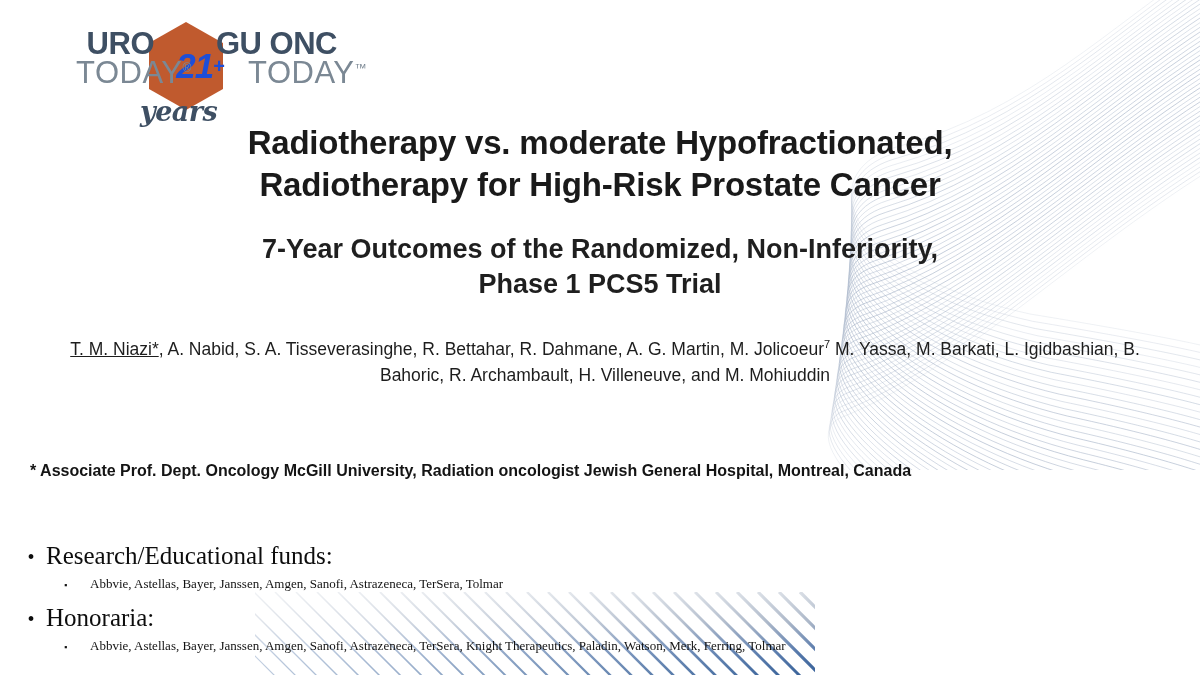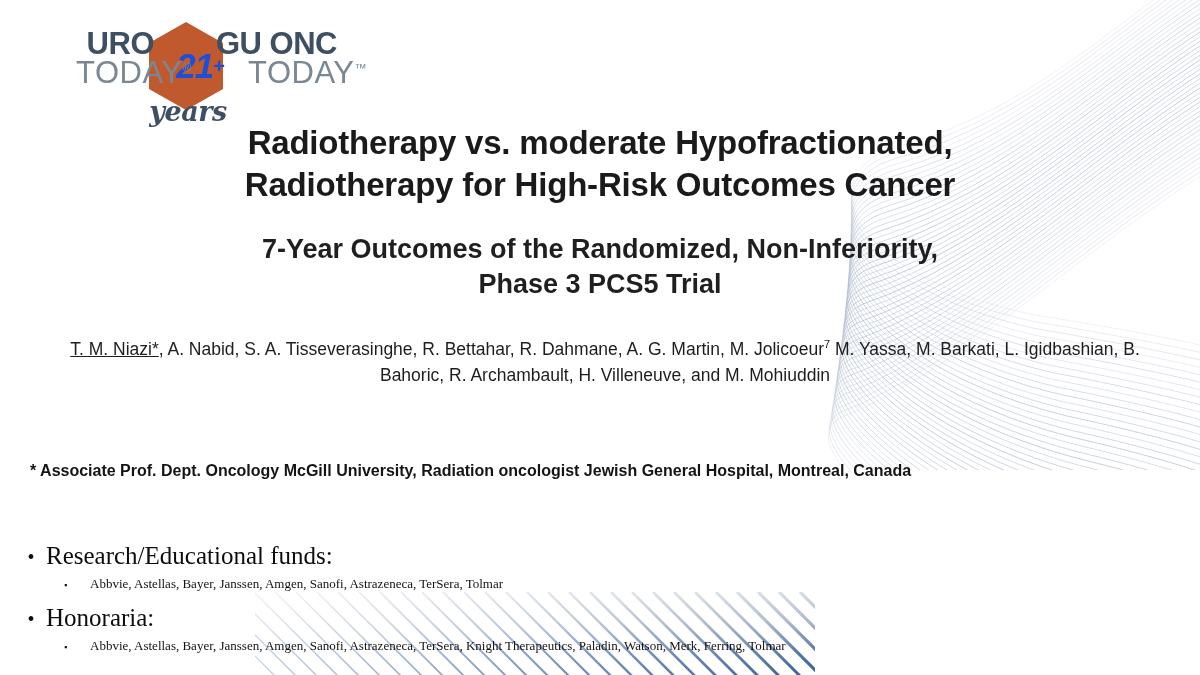--- a/index.html
+++ b/index.html
@@ -109,21 +109,20 @@
   #logo-hex-num .plus {
     font-size: 20px;
     vertical-align: super;
     font-style: normal;
   }
   #logo-years {
     position: absolute;
     left: 96px;
     top: 80px;
     width: 96px;
-    text-align: center;
     font-family: "DejaVu Serif", serif;
     font-style: italic;
     font-weight: bold;
     font-size: 27px;
     color: #3e4f63;
     letter-spacing: -0.5px;
   }
 
   
   #title-block {
@@ -339,25 +338,25 @@
 
     <div id="logo-right" class="logo-col">
       <span class="logo-word-top">GU ONC</span>
       <span class="logo-word-bot"><span>TODAY</span><span class="sup-mark">™</span></span>
     </div>
   </div>
 
   <div id="title-block">
     <div id="title-main">
       <div>Radiotherapy vs. moderate Hypofractionated,</div>
-      <div>Radiotherapy for High-Risk Outcomes Cancer</div>
+      <div>Radiotherapy for High-Risk Prostate Cancer</div>
     </div>
     <div id="title-sub">
       <div>7-Year Outcomes of the Randomized, Non-Inferiority,</div>
-      <div>Phase 3 PCS5 Trial</div>
+      <div>Phase 1 PCS5 Trial</div>
     </div>
   </div>
 
   <div id="authors-block">
     <div><span class="lead">T. M. Niazi*</span><span>, A. Nabid, S. A. Tisseverasinghe, R. Bettahar, R. Dahmane, A. G. Martin, M. Jolicoeur</span><sup>7</sup><span> M. Yassa, M. Barkati, L. Igidbashian, B.</span></div>
     <div>Bahoric, R. Archambault, H. Villeneuve, and M. Mohiuddin</div>
   </div>
 
   <div id="affiliation">* Associate Prof. Dept. Oncology McGill University, Radiation oncologist Jewish General Hospital, Montreal, Canada</div>
 

